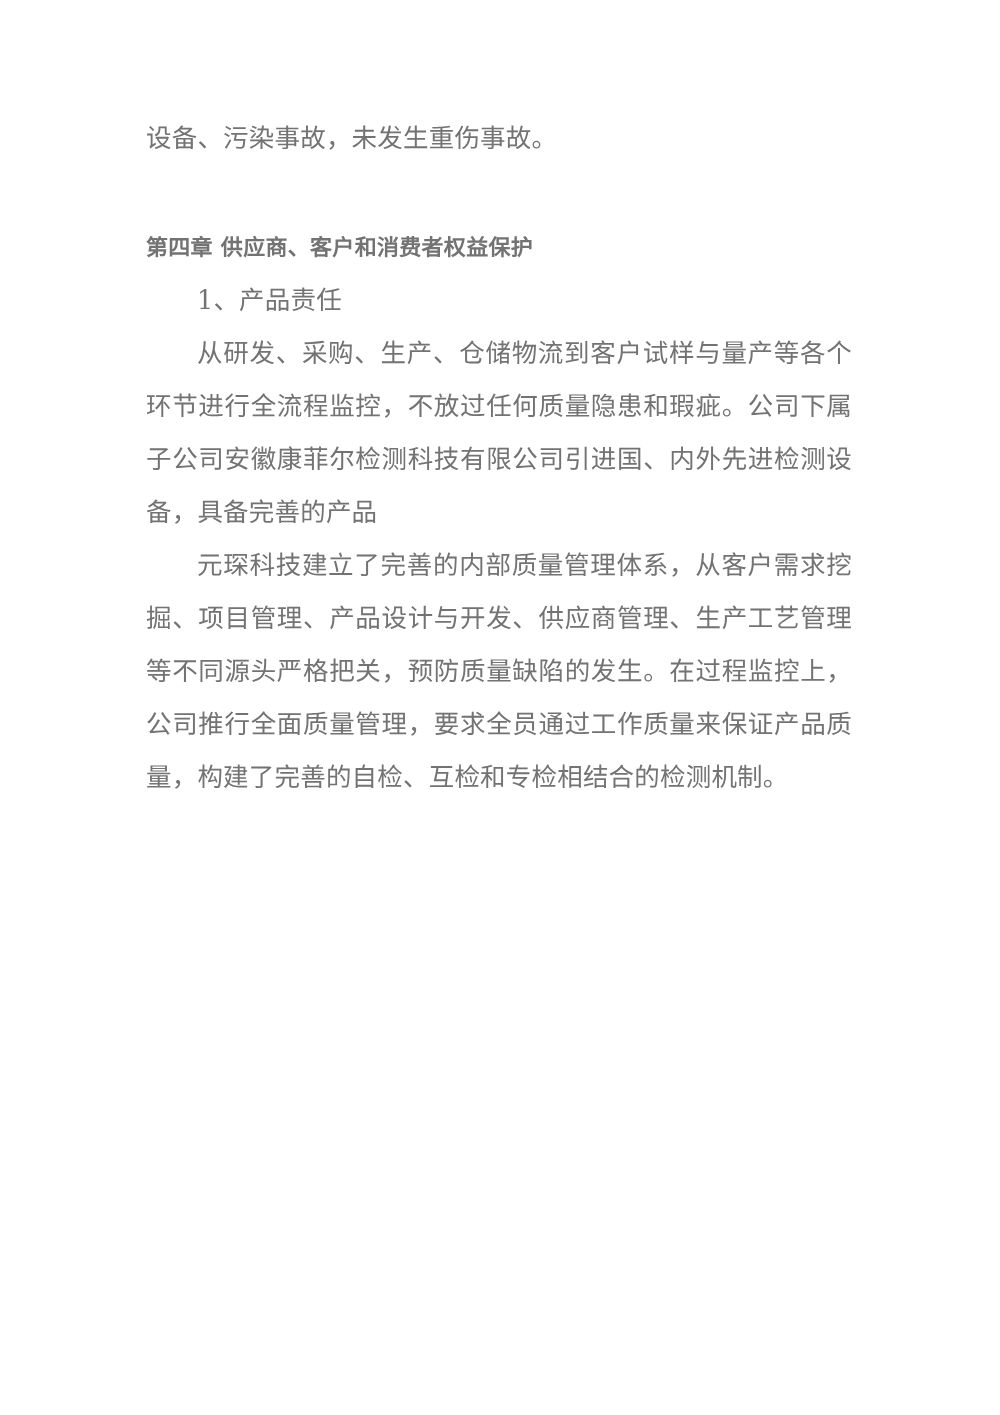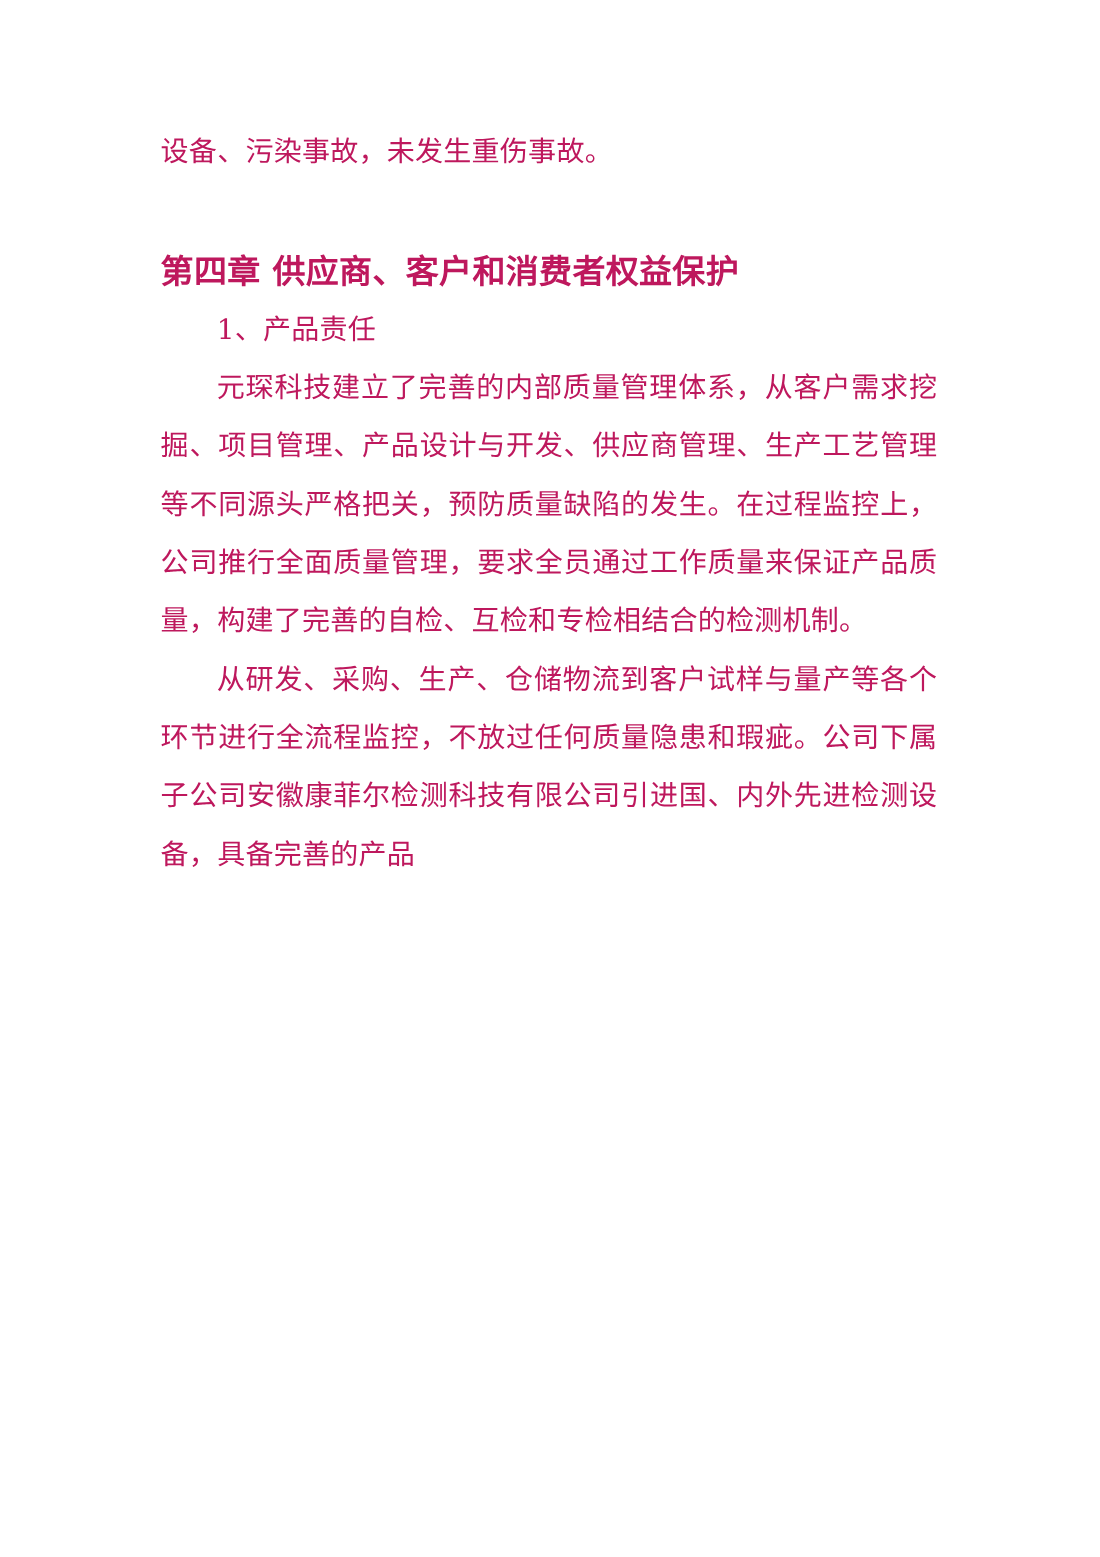--- a/index.html
+++ b/index.html
@@ -8,42 +8,42 @@
     background: #ffffff;
   }
   .page {
     position: relative;
     width: 1000px;
     height: 1415px;
     background: #ffffff;
     margin: 0 auto;
     overflow: hidden;
     font-family: "DejaVu Serif", "Liberation Serif", serif;
-    color: #be185d;
+    color: #737373;
   }
   .content {
     position: absolute;
     left: 146px;
     top: 112px;
     width: 706px;
   }
   .para {
     font-size: 25.5px;
     line-height: 53px;
     letter-spacing: 0.2px;
     text-align: justify;
     text-justify: inter-ideograph;
     margin: 0;
     white-space: pre-wrap;
   }
   .indent {
     text-indent: 51px;
   }
   .heading {
-    font-size: 30px;
+    font-size: 22px;
     line-height: 53px;
     font-weight: bold;
     margin: 0;
     letter-spacing: 0.3px;
   }
   .spacer-lg {
     height: 56px;
   }
 </style>
 </head>
@@ -55,18 +55,18 @@
     <p class="para">设备、污染事故，未发生重伤事故。</p>
 
 
     <div class="spacer-lg"></div>
 
     <h2 class="heading">第四章  供应商、客户和消费者权益保护</h2>
 
     <p class="para indent">1、产品责任</p>
 
 
+    <p class="para indent">从研发、采购、生产、仓储物流到客户试样与量产等各个环节进行全流程监控，不放过任何质量隐患和瑕疵。公司下属子公司安徽康菲尔检测科技有限公司引进国、内外先进检测设备，具备完善的产品</p>
+
     <p class="para indent">元琛科技建立了完善的内部质量管理体系，从客户需求挖掘、项目管理、产品设计与开发、供应商管理、生产工艺管理等不同源头严格把关，预防质量缺陷的发生。在过程监控上，公司推行全面质量管理，要求全员通过工作质量来保证产品质量，构建了完善的自检、互检和专检相结合的检测机制。</p>
-
-    <p class="para indent">从研发、采购、生产、仓储物流到客户试样与量产等各个环节进行全流程监控，不放过任何质量隐患和瑕疵。公司下属子公司安徽康菲尔检测科技有限公司引进国、内外先进检测设备，具备完善的产品</p>
 
   </div>
 </div>
 
 </body></html>

